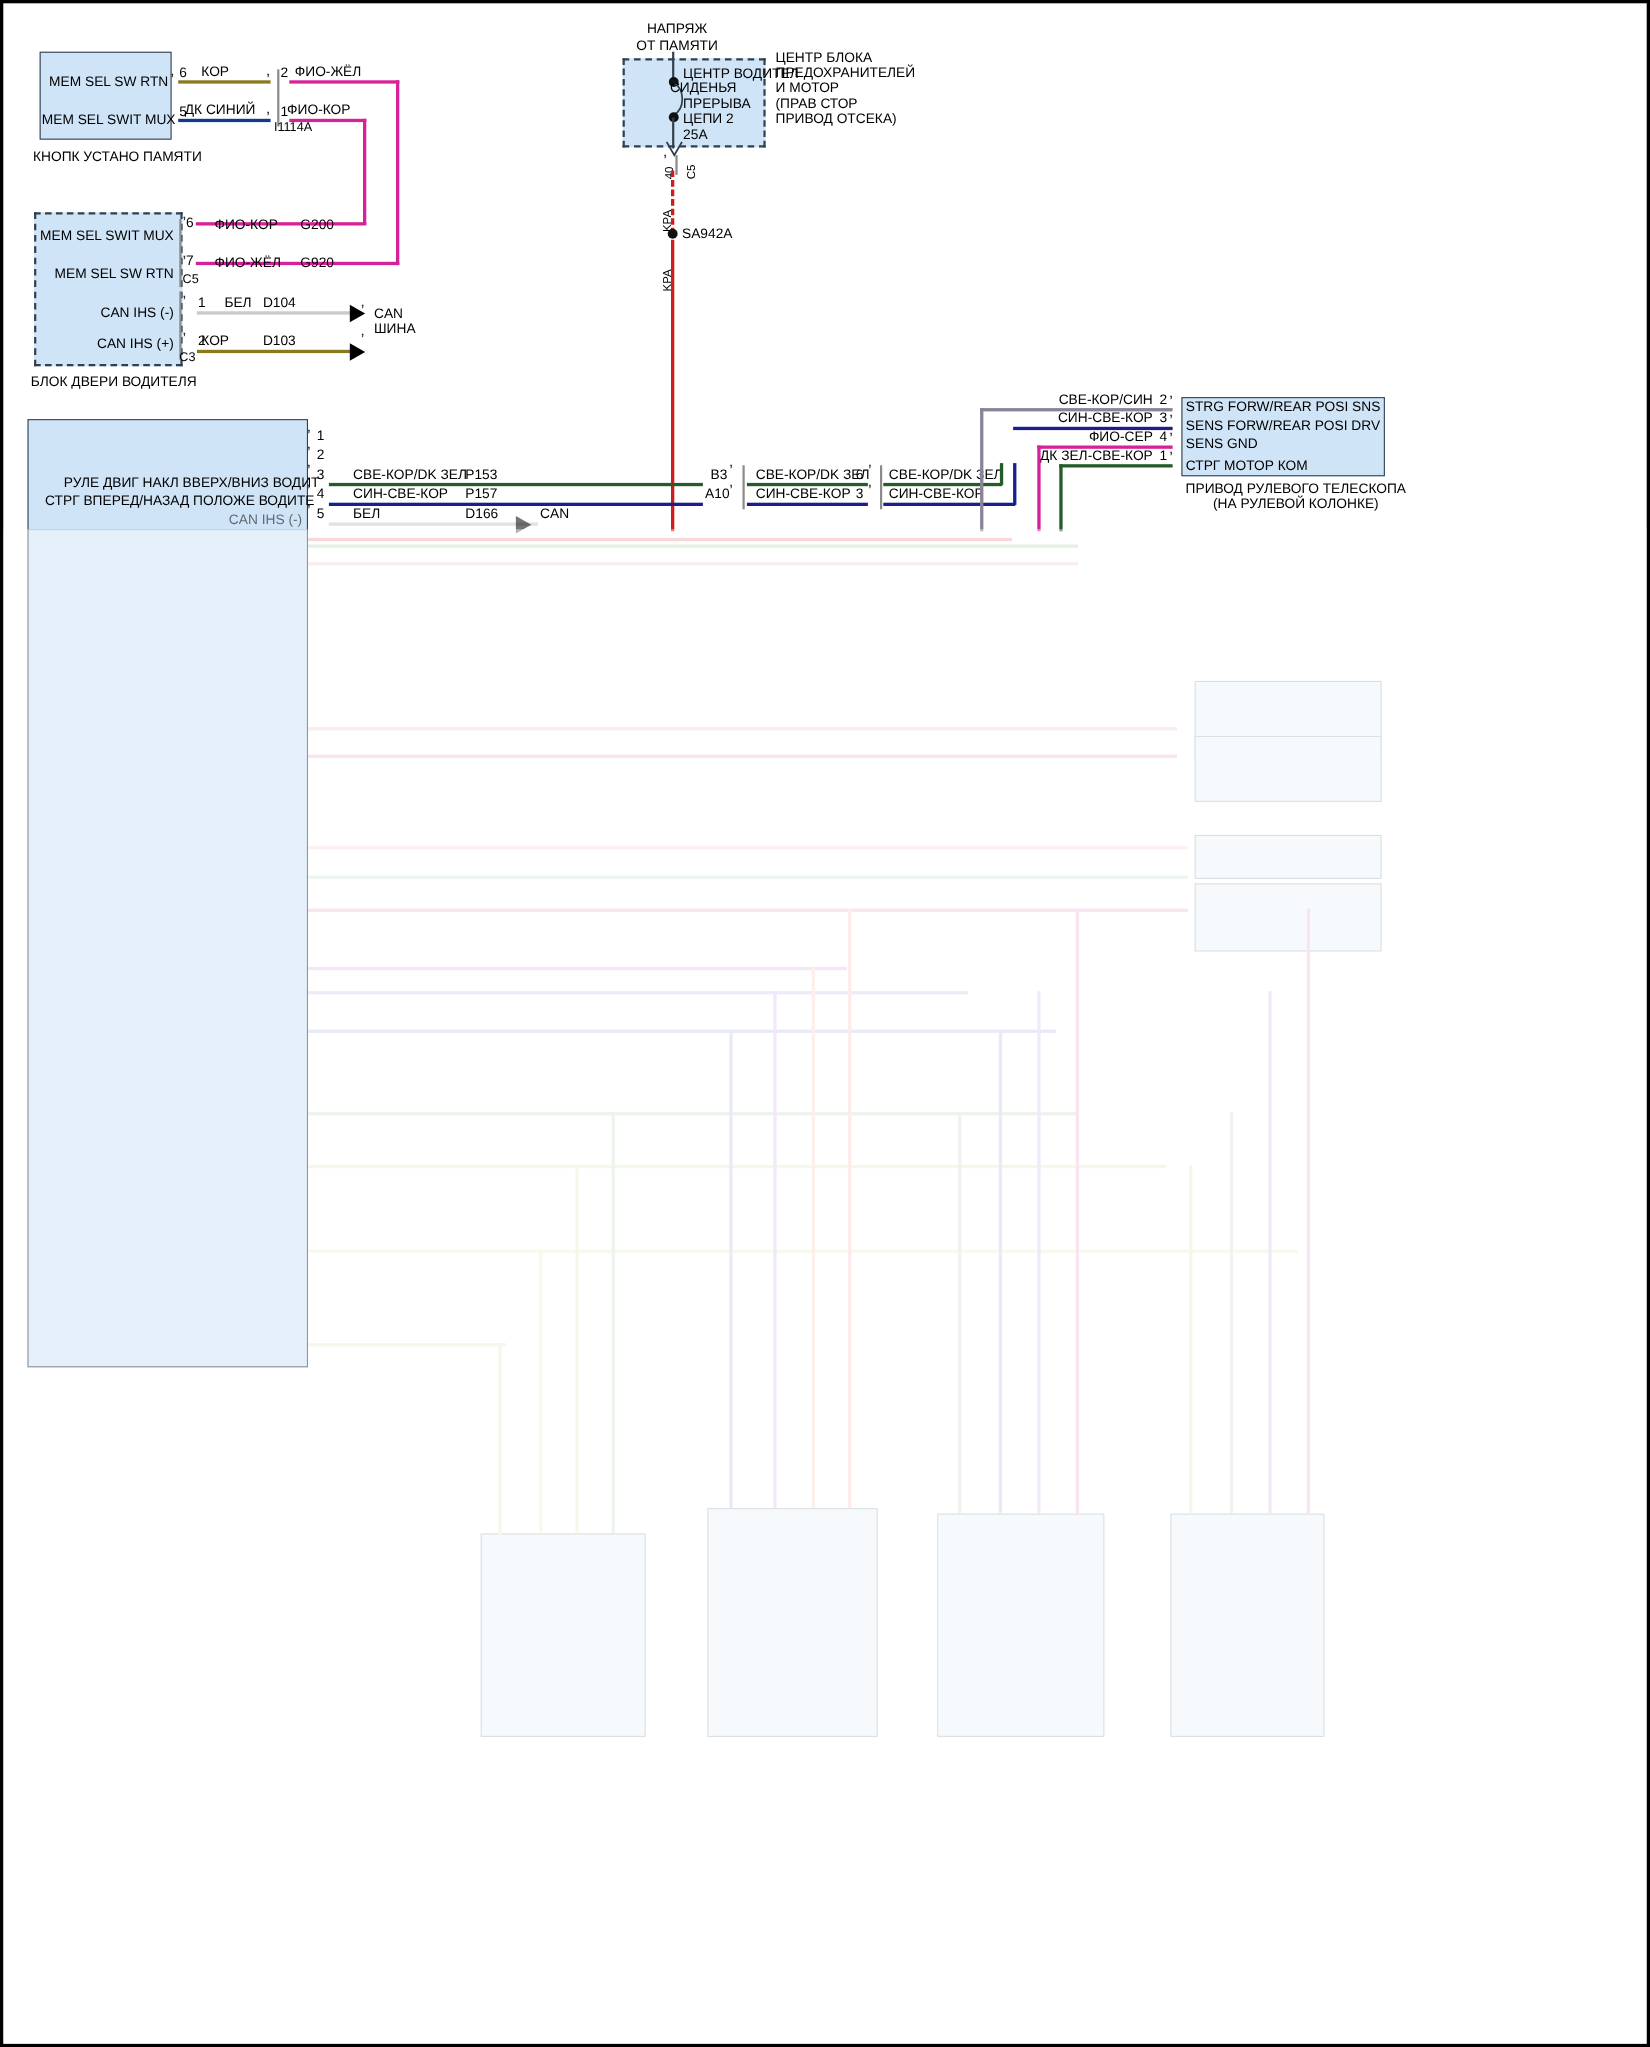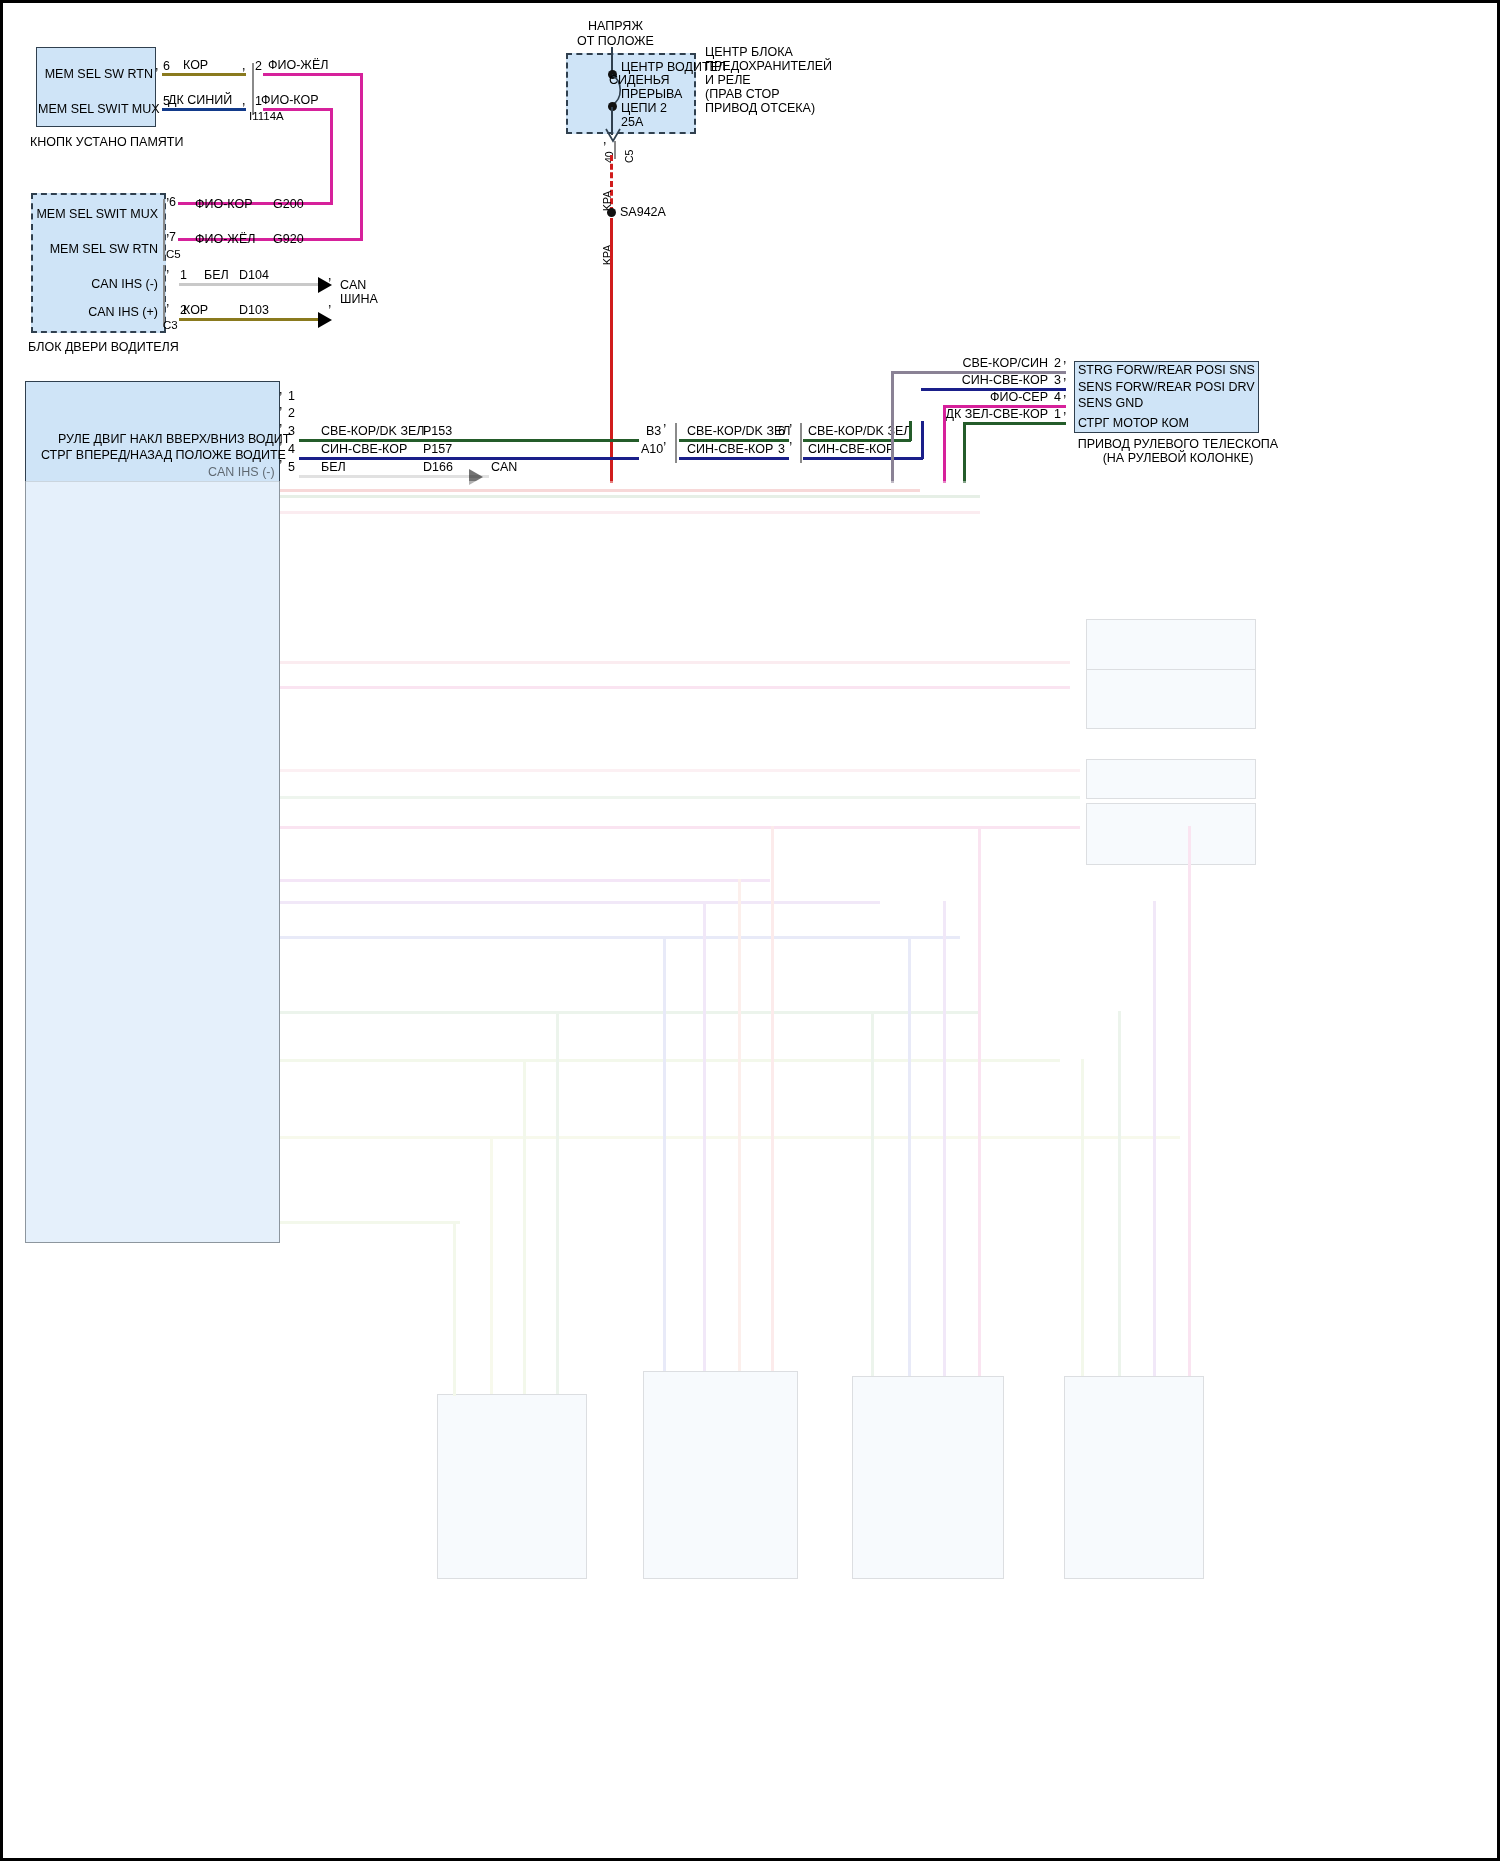--- a/index.html
+++ b/index.html
@@ -105,21 +105,21 @@
   <div class="lbl" style="left:236px;top:300px;">D103</div>
   <div class="wire" style="left:176px;top:315px;width:140px;height:2.5px;background:#8a7a1e;"></div>
   <div class="arrow" style="left:315px;top:309px;"></div>
 
   <div class="conn" style="left:325px;top:272px;">’</div>
   <div class="conn" style="left:325px;top:299px;">’</div>
   <div class="lbl" style="left:337px;top:275px;">CAN</div>
   <div class="lbl" style="left:337px;top:289px;">ШИНА</div>
 
   <div class="lbl c" style="left:550px;top:16px;width:125px;">НАПРЯЖ</div>
-  <div class="lbl c" style="left:550px;top:31px;width:125px;">ОТ ПОЛОЖЕ</div>
+  <div class="lbl c" style="left:550px;top:31px;width:125px;">ОТ ПАМЯТИ</div>
 
   <div class="box dashed" style="left:563px;top:50px;width:130px;height:81px;"></div>
 
   <div class="wire" style="left:608px;top:44px;width:2px;height:27px;background:#30404f;"></div>
   <div class="dot" style="left:604.5px;top:67px;"></div>
   <svg style="position:absolute;left:600px;top:70px;" width="24" height="34" viewBox="0 0 24 34">
     <path d="M9 2 C20 8, 20 26, 9 32" stroke="#30404f" stroke-width="1.6" fill="none"></path>
   </svg>
   <div class="dot" style="left:604.5px;top:99px;"></div>
   <div class="wire" style="left:608px;top:104px;width:2px;height:28px;background:#30404f;"></div>
@@ -128,21 +128,21 @@
   </svg>
 
   <div class="lbl" style="left:618px;top:57px;">ЦЕНТР ВОДИТЕЛ</div>
   <div class="lbl" style="left:606px;top:70px;">СИДЕНЬЯ</div>
   <div class="lbl" style="left:618px;top:84px;">ПРЕРЫВА</div>
   <div class="lbl" style="left:618px;top:98px;">ЦЕПИ 2</div>
   <div class="lbl" style="left:618px;top:112px;">25A</div>
 
   <div class="lbl" style="left:702px;top:42px;">ЦЕНТР БЛОКА</div>
   <div class="lbl" style="left:702px;top:56px;">ПРЕДОХРАНИТЕЛЕЙ</div>
-  <div class="lbl" style="left:702px;top:70px;">И РЕЛЕ</div>
+  <div class="lbl" style="left:702px;top:70px;">И МОТОР</div>
   <div class="lbl" style="left:702px;top:84px;">(ПРАВ СТОР</div>
   <div class="lbl" style="left:702px;top:98px;">ПРИВОД ОТСЕКА)</div>
 
   <div class="conn" style="left:600px;top:136px;">’</div>
   <div class="wire" style="left:611px;top:138px;width:2px;height:18px;background:#8a8a8a;"></div>
   <div class="lbl xs rot" style="left:600px;top:160px;transform:rotate(-90deg);">40</div>
   <div class="lbl xs rot" style="left:620px;top:160px;transform:rotate(-90deg);">C5</div>
 
   <div class="wire" style="left:607px;top:152px;width:0;height:58px;border-left:3px dashed #d01c1c;"></div>
   <div class="lbl xs rot" style="left:598px;top:208px;transform:rotate(-90deg);">KPA</div>

